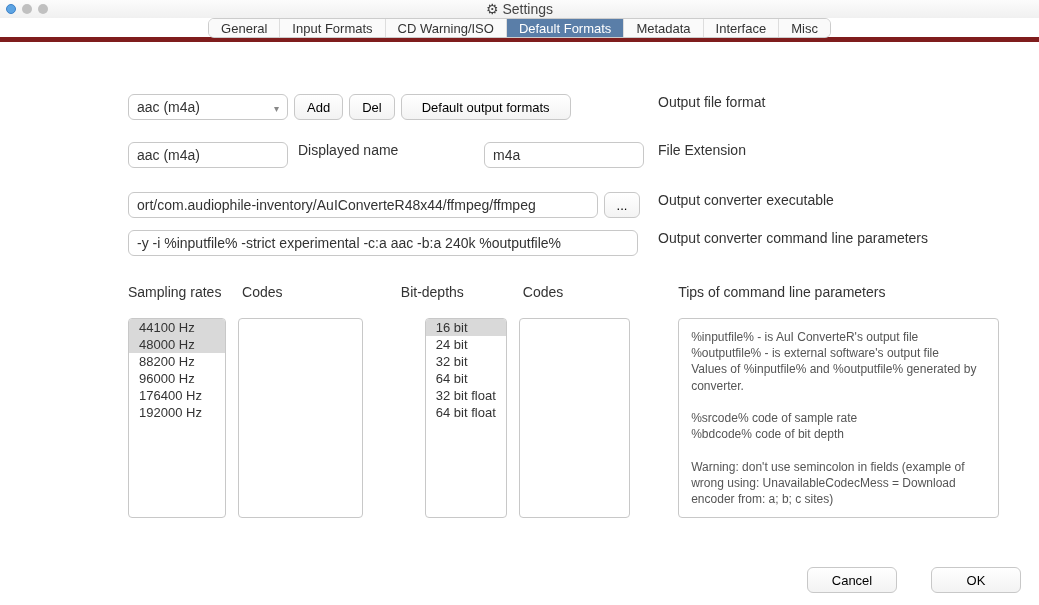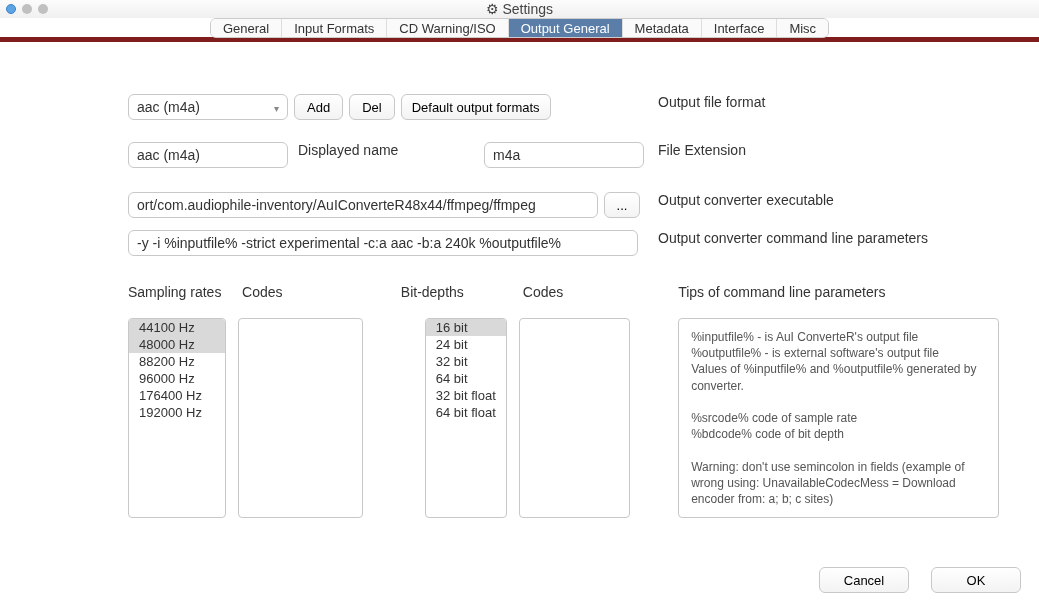--- a/index.html
+++ b/index.html
@@ -62,21 +62,21 @@
     .btn {
       height:26px;
       border:1px solid #c8c8c8;
       border-radius:6px;
       padding: 3px 12px;
       background:linear-gradient(#fff,#f3f3f3);
       font-size:13px;
       cursor:default;
       margin-left:6px;
     }
-    .btn.wide { padding: 3px 10px; }
+    .btn.wide { padding: 3px 20px; }
     .label { font-size:14px; color:#333; }
 
     .listbox {
       border:1px solid #c8c8c8;
       border-radius:4px;
       background:#fff;
       height: 200px;
       overflow:hidden;
       font-size:13px;
     }
@@ -104,21 +104,21 @@
       color:#555;
       height:200px;
       white-space:pre-wrap;
       line-height:1.35;
     }
     .footer {
       position:absolute;
       right: 18px;
       bottom: 12px;
       display:flex;
-      gap:16px;
+      gap:28px;
     }
     .footer .btn { width:90px; text-align:center; }
     .caret::after{ content:"▾"; font-size:10px; color:#888; margin-left:6px; }
   </style>
 </head>
 <body>
 
 <div class="titlebar">
   <div class="traffic-lights">
     <span class="dot blue"></span>
@@ -129,21 +129,21 @@
     <span>⚙</span>
     <span>Settings</span>
   </div>
 </div>
 
 <div class="tabbar">
   <div class="tab-strip">
     <div class="tab">General</div>
     <div class="tab">Input Formats</div>
     <div class="tab">CD Warning/ISO</div>
-    <div class="tab active">Output General</div>
+    <div class="tab active">Default Formats</div>
     <div class="tab">Metadata</div>
     <div class="tab">Interface</div>
     <div class="tab">Misc</div>
   </div>
 </div>
 
 <div class="content">
 
   <div class="row" style="position:relative;">
     <div class="combo">

